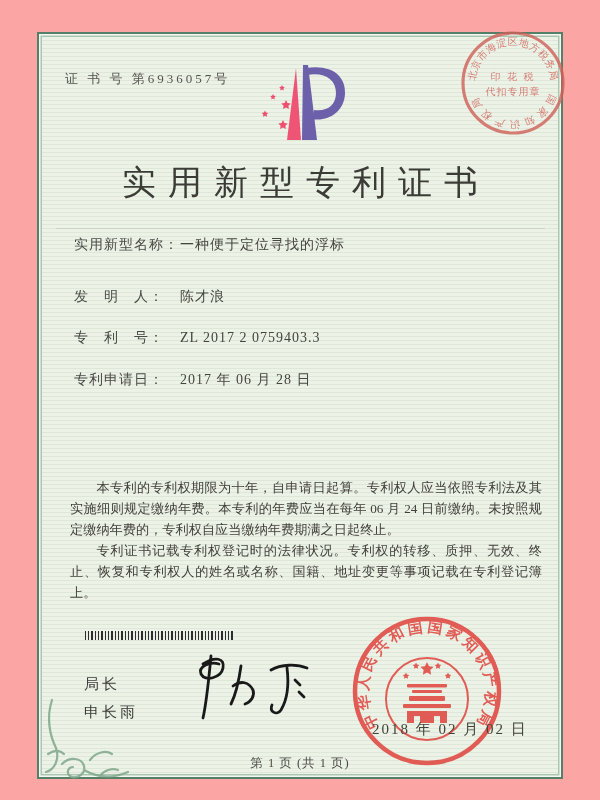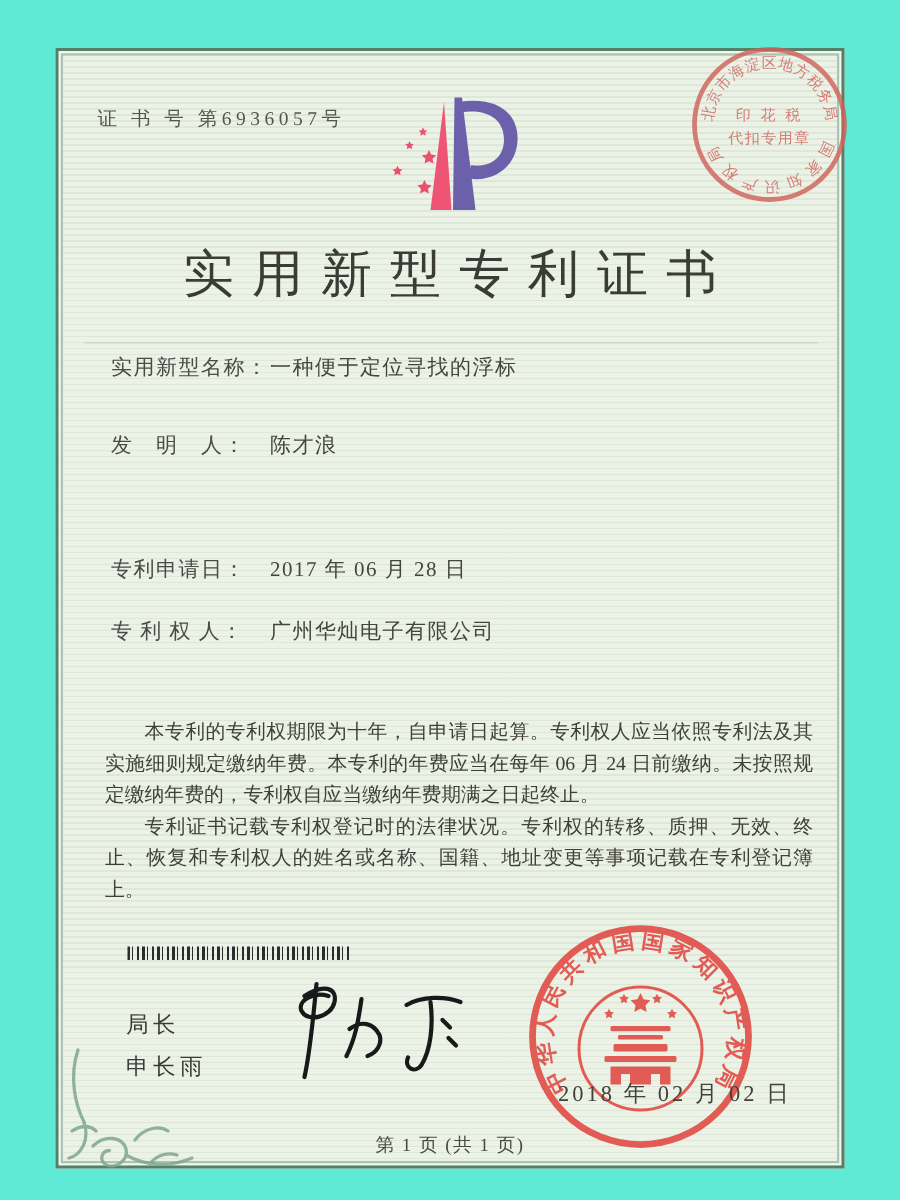--- a/index.html
+++ b/index.html
@@ -1,17 +1,17 @@
 <!DOCTYPE html>
 <html><head>
 <meta charset="utf-8">
 <style>
   html,body{margin:0;padding:0;}
   body{width:600px;height:800px;background:#f2f1ec;font-family:"Liberation Serif","DejaVu Serif",serif;}
-  .paper{position:absolute;left:0;top:0;width:600px;height:800px;background:#5eead4;overflow:hidden;}
+  .paper{position:absolute;left:0;top:0;width:600px;height:800px;background:#fca5a5;overflow:hidden;}
   .frame{position:absolute;left:37px;top:32px;width:526px;height:747px;box-sizing:border-box;
     border:2.5px solid #567f68;
     box-shadow:inset 0 0 0 1.5px #f5f8f2, inset 0 0 0 3px #a9c6b2;
     background-color:#edf2e7;
     background-image:repeating-linear-gradient(0deg, rgba(139,175,149,0.16) 0 1px, rgba(255,255,255,0) 1px 4px);
   }
   .cert-no{position:absolute;left:65px;top:70px;font-size:13px;letter-spacing:3px;color:#55544f;}
   .title{position:absolute;left:0;right:0;top:160px;text-align:center;font-size:34px;letter-spacing:12px;text-indent:12px;color:#3c3c37;font-weight:500;}
   .divider{position:absolute;left:56px;top:228px;width:489px;height:1px;background:#c7cec0;opacity:.75;}
   .frow{position:absolute;left:74px;font-size:14px;letter-spacing:1px;color:#4a4a46;white-space:nowrap;}
@@ -71,25 +71,25 @@
 
   <div class="title">实用新型专利证书</div>
   <div class="divider"></div>
 
   <div class="frow" style="top:288px">
     <span class="flabel">发　明　人：</span><span class="fvalue">陈才浪</span>
   </div>
   <div class="frow" style="top:236px">
     <span class="flabel">实用新型名称：</span><span class="fvalue">一种便于定位寻找的浮标</span>
   </div>
+  <div class="frow" style="top:329px">
+    <span class="flabel">专　利　号：</span><span class="fvalue">ZL 2017 2 0759403.3</span>
+  </div>
   <div class="frow" style="top:371px">
     <span class="flabel">专利申请日：</span><span class="fvalue">2017 年 06 月 28 日</span>
-  </div>
-  <div class="frow" style="top:412px">
-    <span class="flabel">专 利 权 人：</span><span class="fvalue">广州华灿电子有限公司</span>
   </div>
 
   <div class="paras">
     <p>本专利的专利权期限为十年，自申请日起算。专利权人应当依照专利法及其实施细则规定缴纳年费。本专利的年费应当在每年 06 月 24 日前缴纳。未按照规定缴纳年费的，专利权自应当缴纳年费期满之日起终止。</p>
     <p>专利证书记载专利权登记时的法律状况。专利权的转移、质押、无效、终止、恢复和专利权人的姓名或名称、国籍、地址变更等事项记载在专利登记簿上。</p>
   </div>
 
   <div class="barcode"></div>
 
   <div class="signer">

